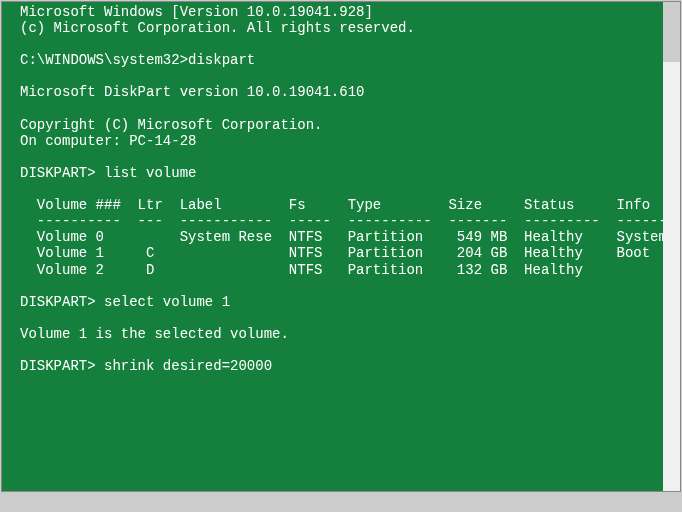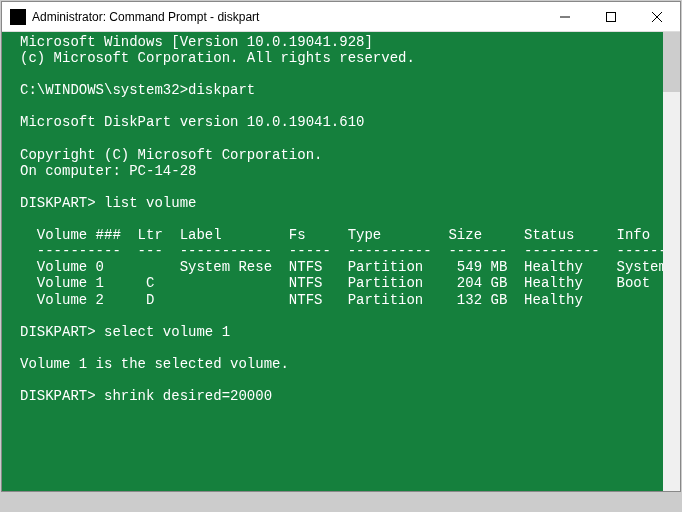--- a/index.html
+++ b/index.html
@@ -79,42 +79,20 @@
       left: 0;
       right: 0;
       height: 60px;
       background: #cdcdcd;
     }
   </style>
 </head>
 <body>
 
 <div class="window">
-  <div class="titlebar">
-    <span class="icon"></span>
-    <span class="title">Administrator: Command Prompt - diskpart</span>
-    <div class="window-controls">
-      <div class="win-btn">
-        <svg viewBox="0 0 10 10">
-            <line x1="0" y1="5" x2="10" y2="5" stroke="#000" stroke-width="1"></line>
-          </svg>
-      </div>
-      <div class="win-btn">
-        <svg viewBox="0 0 10 10">
-            <rect x="0.5" y="0.5" width="9" height="9" fill="none" stroke="#000" stroke-width="1"></rect>
-          </svg>
-      </div>
-      <div class="win-btn close">
-        <svg viewBox="0 0 10 10">
-            <line x1="0" y1="0" x2="10" y2="10" stroke="#000" stroke-width="1"></line>
-            <line x1="10" y1="0" x2="0" y2="10" stroke="#000" stroke-width="1"></line>
-          </svg>
-      </div>
-    </div>
-  </div>
   <div class="terminal-wrap">
     <div class="terminal" id="terminal">Microsoft Windows [Version 10.0.19041.928]
 (c) Microsoft Corporation. All rights reserved.
 
 C:\WINDOWS\system32&gt;diskpart
 
 Microsoft DiskPart version 10.0.19041.610
 
 Copyright (C) Microsoft Corporation.
 On computer: PC-14-28

